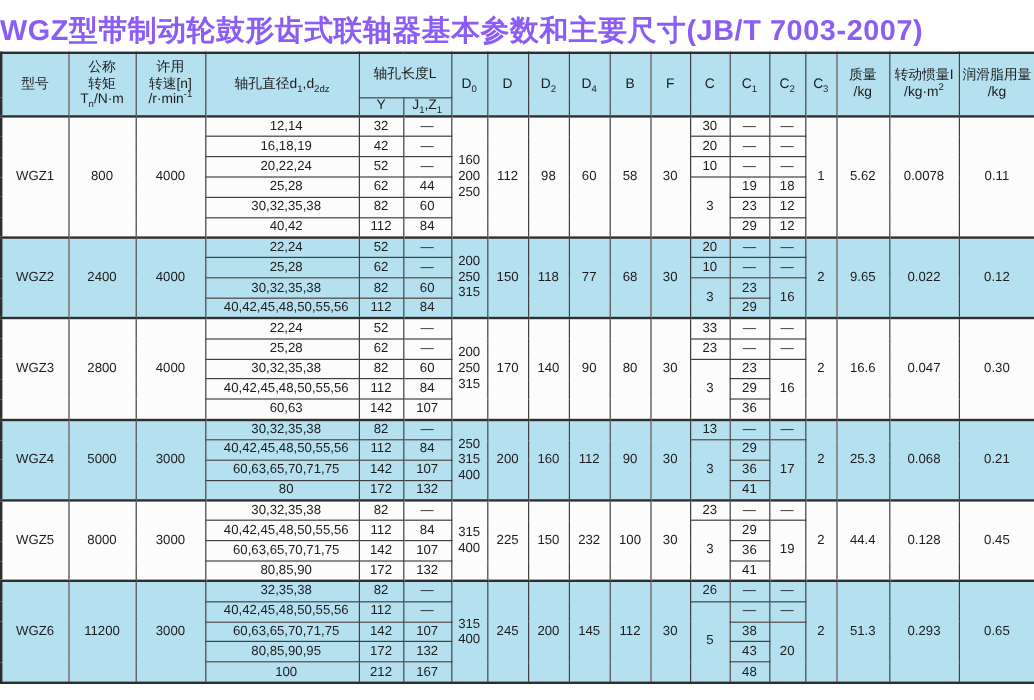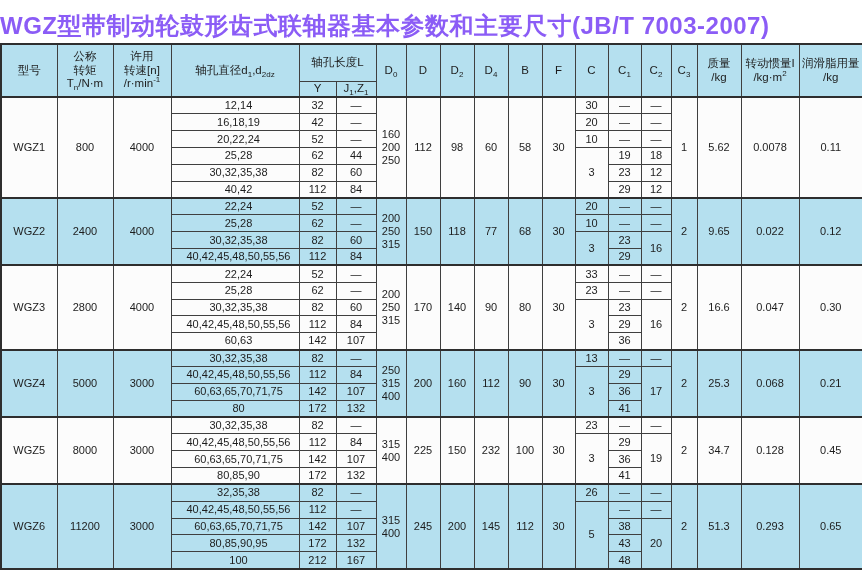--- a/index.html
+++ b/index.html
@@ -278,21 +278,21 @@
           <td rowspan="4">315<br>400</td>
           <td rowspan="4">225</td>
           <td rowspan="4">150</td>
           <td rowspan="4">232</td>
           <td rowspan="4">100</td>
           <td rowspan="4">30</td>
           <td rowspan="1">23</td>
           <td>—</td>
           <td rowspan="1">—</td>
           <td rowspan="4">2</td>
-          <td rowspan="4">34.7</td>
+          <td rowspan="4">44.4</td>
           <td rowspan="4">0.128</td>
           <td rowspan="4">0.45</td>
         </tr>
         <tr class="white">
           <td class="dcol">40,42,45,48,50,55,56</td>
           <td>112</td>
           <td>84</td>
           <td rowspan="3">3</td>
           <td>29</td>
           <td rowspan="3">19</td>

